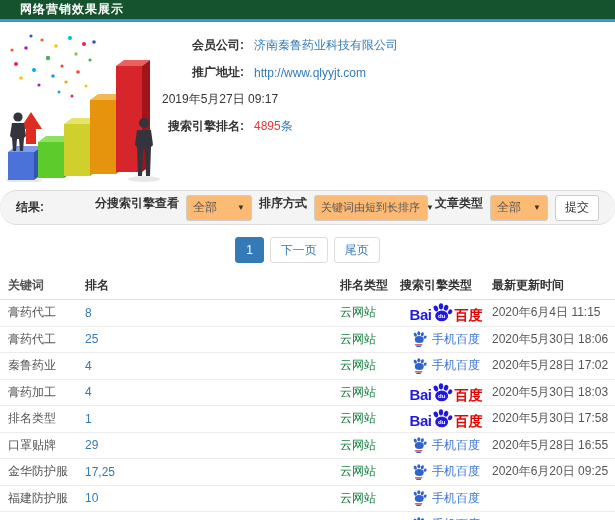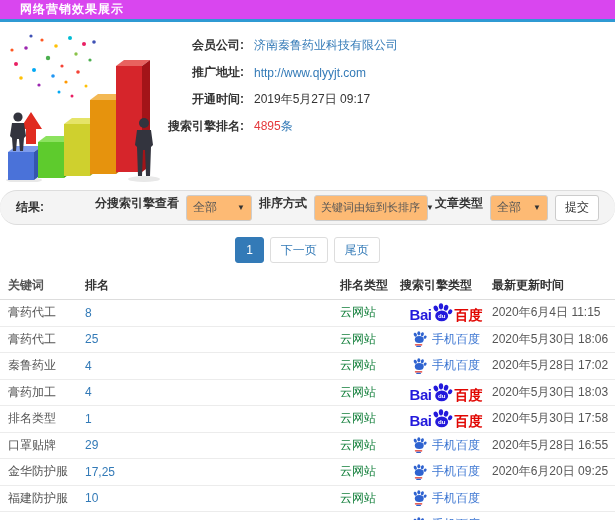--- a/index.html
+++ b/index.html
@@ -3,21 +3,21 @@
 <meta charset="utf-8">
 <style>
   * { margin:0; padding:0; box-sizing:border-box; }
   html,body { width:615px; height:520px; }
   body {
     position:relative; overflow:hidden; background:#fff;
     font-family:"Liberation Sans","DejaVu Sans",sans-serif; font-size:12px; color:#333;
   }
   
   .header {
-    height:22px; background:#d946ef; border-bottom:3px solid #2f9ad3;
+    height:22px; background:#14532d; border-bottom:3px solid #2f9ad3;
     display:flex; align-items:center; padding-left:20px;
   }
   .header-title { color:#fff; font-weight:bold; font-size:12px; letter-spacing:1px; }
   
   .illustration { position:absolute; left:4px; top:30px; }
   .info-fields { position:absolute; left:152px; top:32px; }
   .info-row { display:flex; align-items:center; height:27px; }
   .info-label { width:92px; text-align:right; font-weight:bold; color:#333; }
   .info-value { margin-left:10px; }
   .v-link { color:#337ab7; }
@@ -159,21 +159,20 @@
 <div class="info-fields">
   <div class="info-row">
     <span class="info-label">会员公司:</span>
     <span class="info-value v-link">济南秦鲁药业科技有限公司</span>
   </div>
   <div class="info-row">
     <span class="info-label">推广地址:</span>
     <span class="info-value v-link">http://www.qlyyjt.com</span>
   </div>
   <div class="info-row">
-    <span class="info-label">开通时间:</span>
     <span class="info-value v-plain">2019年5月27日 09:17</span>
   </div>
   <div class="info-row">
     <span class="info-label">搜索引擎排名:</span>
     <span class="info-value">
       <span class="count-num">4895</span><span class="count-suffix">条</span>
     </span>
   </div>
 </div>
 

